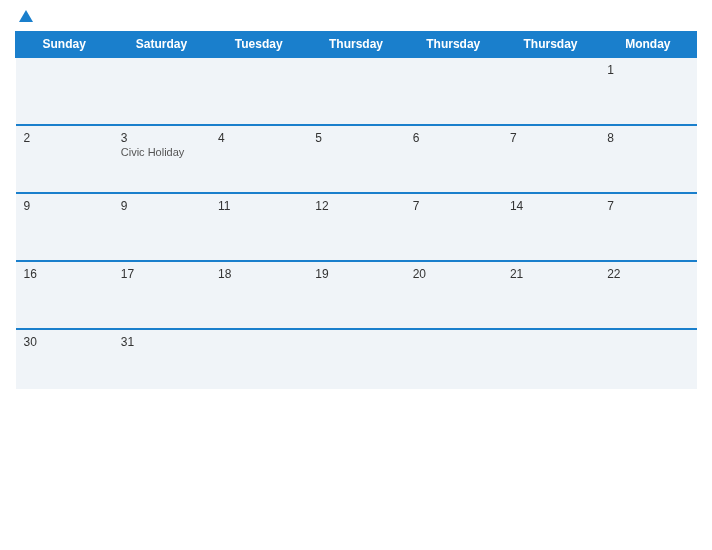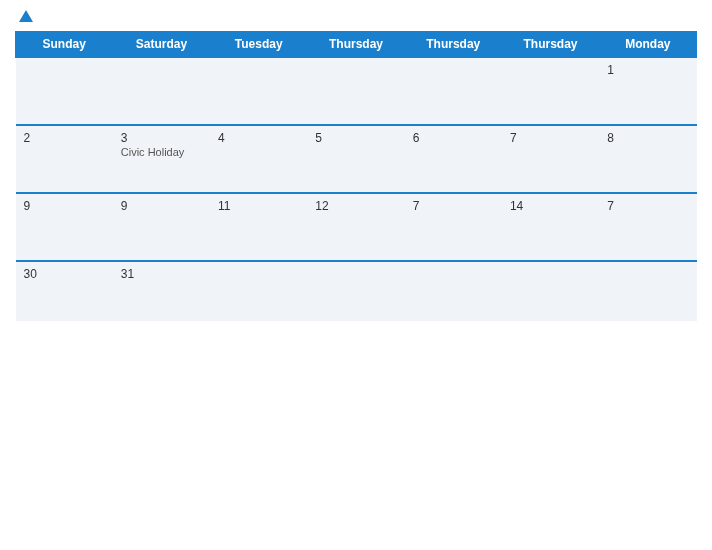--- a/index.html
+++ b/index.html
@@ -200,20 +200,43 @@
           </td>
           <td>
             <span class="day-num">14</span>
           </td>
           <td>
             <span class="day-num">7</span>
           </td>
         </tr>
         <tr>
           <td>
+            <span class="day-num">16</span>
+          </td>
+          <td>
+            <span class="day-num">17</span>
+          </td>
+          <td>
+            <span class="day-num">18</span>
+          </td>
+          <td>
+            <span class="day-num">19</span>
+          </td>
+          <td>
+            <span class="day-num">20</span>
+          </td>
+          <td>
+            <span class="day-num">21</span>
+          </td>
+          <td>
+            <span class="day-num">22</span>
+          </td>
+        </tr>
+        <tr>
+          <td>
             <span class="day-num">30</span>
           </td>
           <td>
             <span class="day-num">31</span>
           </td>
           <td></td>
           <td></td>
           <td></td>
           <td></td>
           <td></td>

